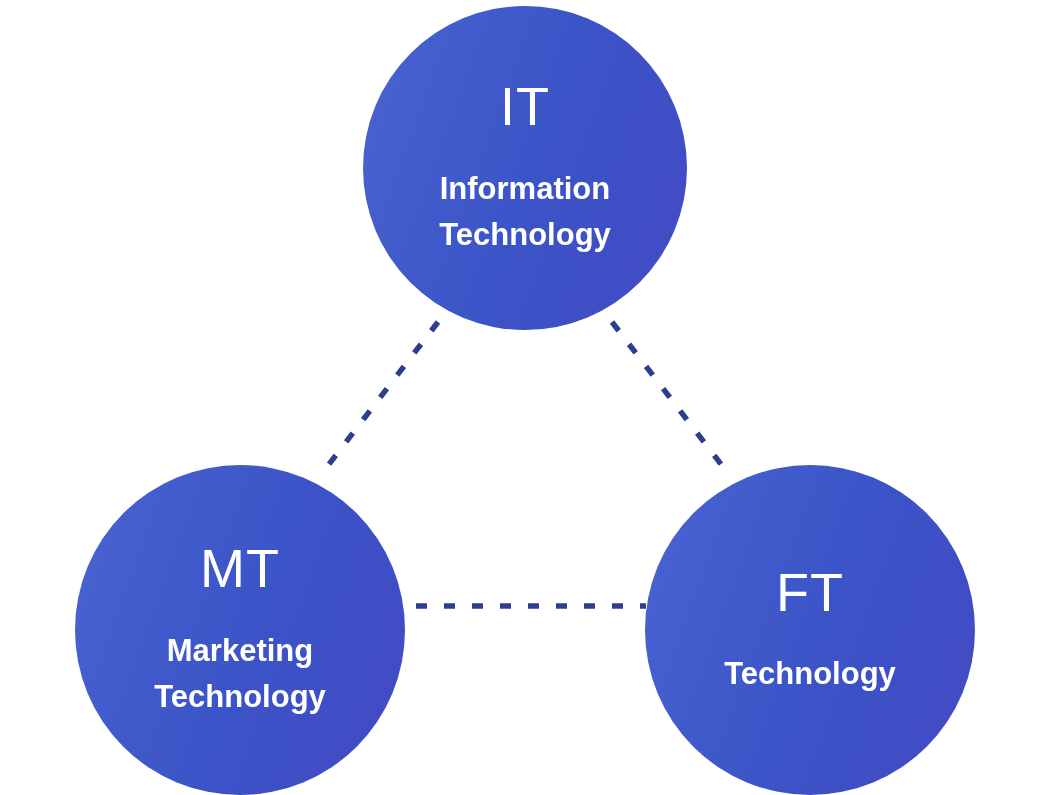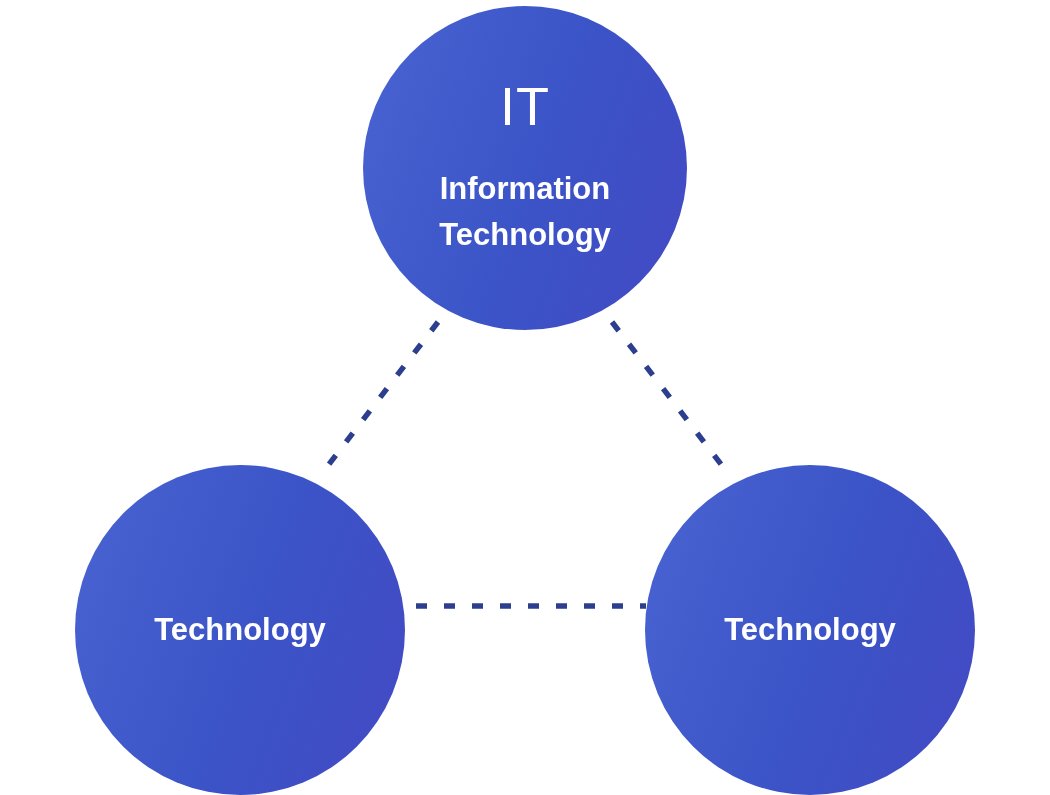--- a/index.html
+++ b/index.html
@@ -90,24 +90,27 @@
 
   <div class="node node-it">
     <div class="abbr">IT</div>
     <div class="name">
       <span class="line">Information</span>
       <span class="line">Technology</span>
     </div>
   </div>
 
   <div class="node node-mt">
+    <div class="abbr">MT</div>
     <div class="name">
+      <span class="line">Marketing</span>
       <span class="line">Technology</span>
     </div>
   </div>
 
   <div class="node node-ft">
+    <div class="abbr">FT</div>
     <div class="name">
       <span class="line">Technology</span>
     </div>
   </div>
 
 </div>
 
 </body></html>

